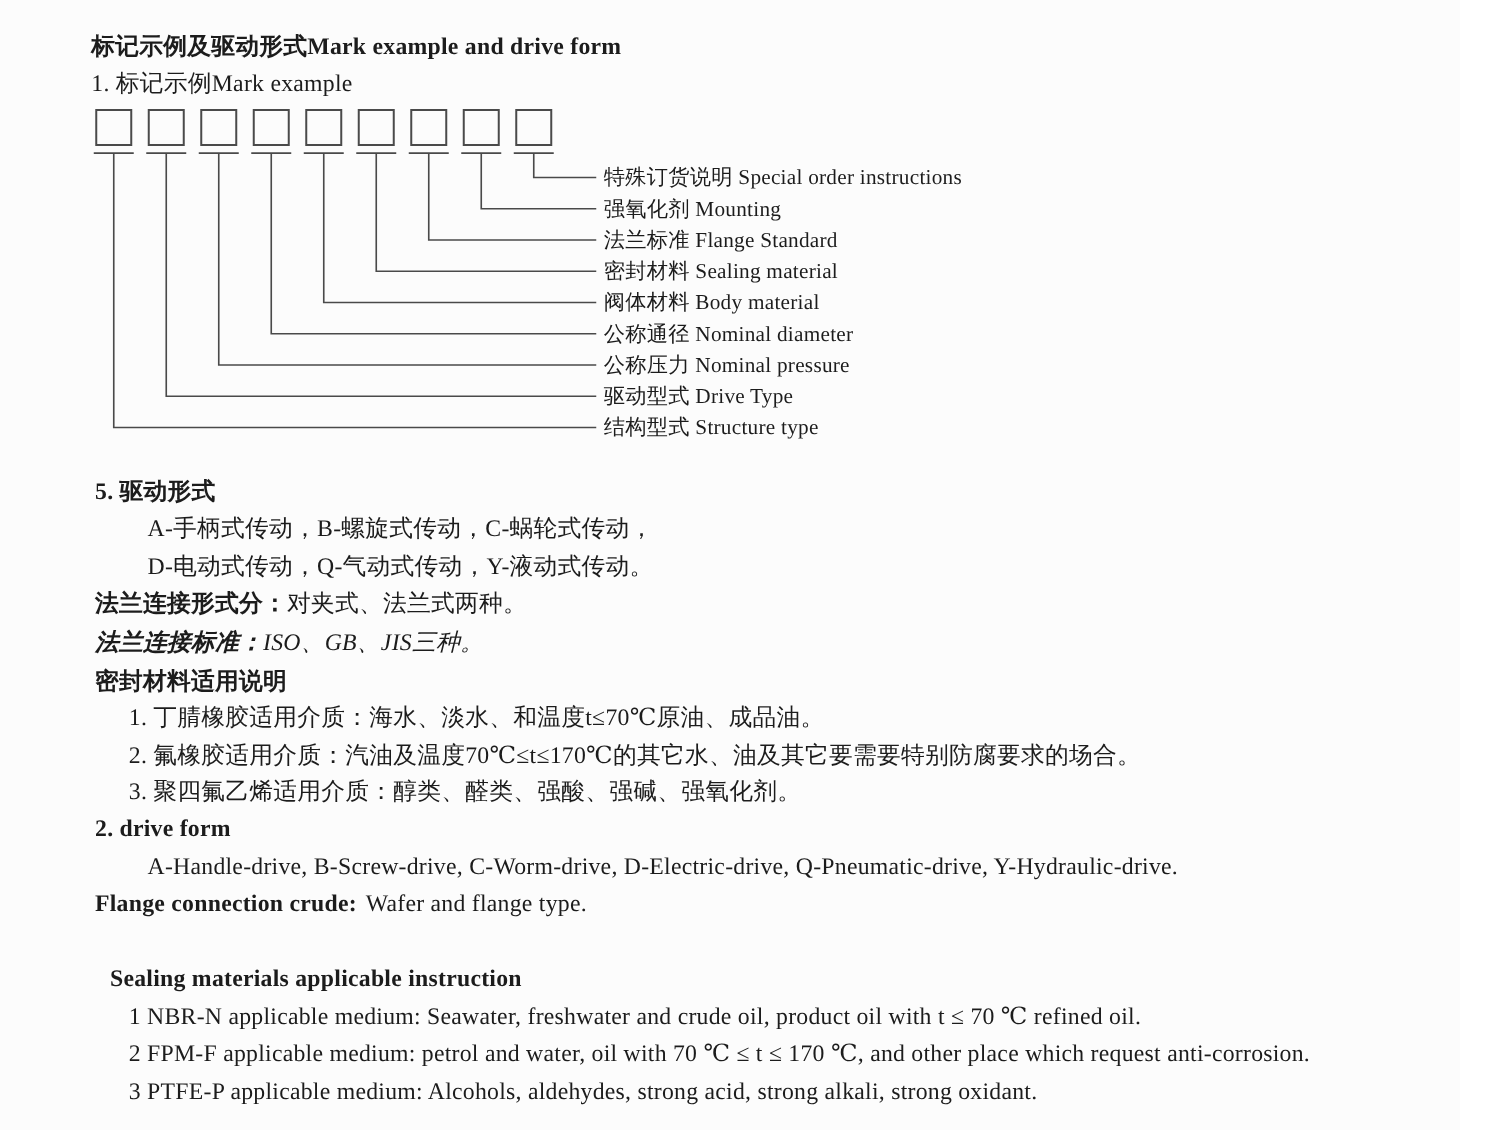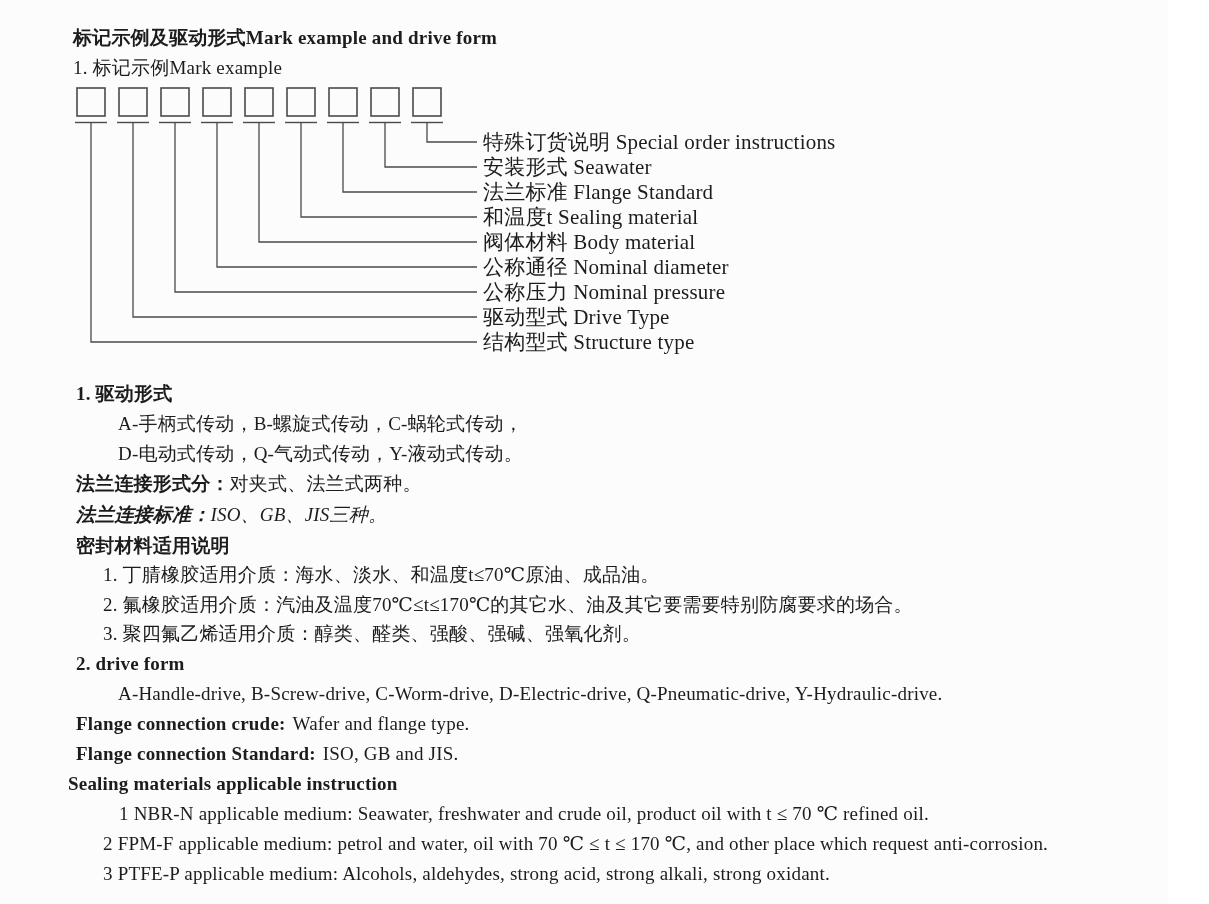--- a/index.html
+++ b/index.html
@@ -26,21 +26,21 @@
     letter-spacing:0.2px;
   }
   .bold{font-weight:700;}
   .val{margin-left:7px;}
   .diagram-svg{position:absolute;left:0;top:0;}
   .dlabel{
     position:absolute;
     left:483px;
     transform:translateY(-50%);
     white-space:nowrap;
-    font-size:21px;
+    font-size:17px;
     line-height:1;
     letter-spacing:0.2px;
   }
 </style>
 </head>
 <body>
 
 <div class="page">
 
   <div class="tline bold" style="left:73px;top:28px;">标记示例及驱动形式Mark example and drive form</div>
@@ -70,31 +70,31 @@
         <line x1="327" x2="359" y1="122.5" y2="122.5" stroke="#4a4a4a" stroke-width="1.4"></line>
         <polyline points="343,122.5 343,192 477,192" fill="none" stroke="#4a4a4a" stroke-width="1.3"></polyline>
         <rect x="371" y="88" width="28" height="28" fill="none" stroke="#4a4a4a" stroke-width="1.6"></rect>
         <line x1="369" x2="401" y1="122.5" y2="122.5" stroke="#4a4a4a" stroke-width="1.4"></line>
         <polyline points="385,122.5 385,167 477,167" fill="none" stroke="#4a4a4a" stroke-width="1.3"></polyline>
         <rect x="413" y="88" width="28" height="28" fill="none" stroke="#4a4a4a" stroke-width="1.6"></rect>
         <line x1="411" x2="443" y1="122.5" y2="122.5" stroke="#4a4a4a" stroke-width="1.4"></line>
         <polyline points="427,122.5 427,142 477,142" fill="none" stroke="#4a4a4a" stroke-width="1.3"></polyline>
       </svg>
   <div class="dlabel" style="top: 142px;">特殊订货说明 Special order instructions</div>
-      <div class="dlabel" style="top: 167px;">安装形式 Seawater</div>
+      <div class="dlabel" style="top: 167px;">强氧化剂 Mounting</div>
       <div class="dlabel" style="top: 192px;">法兰标准 Flange Standard</div>
-      <div class="dlabel" style="top: 217px;">和温度t Sealing material</div>
+      <div class="dlabel" style="top: 217px;">密封材料 Sealing material</div>
       <div class="dlabel" style="top: 242px;">阀体材料 Body material</div>
       <div class="dlabel" style="top: 267px;">公称通径 Nominal diameter</div>
       <div class="dlabel" style="top: 292px;">公称压力 Nominal pressure</div>
       <div class="dlabel" style="top: 317px;">驱动型式 Drive Type</div>
       <div class="dlabel" style="top: 342px;">结构型式 Structure type</div>
     </div>
 
-  <div class="tline bold" style="left:76px;top:384px;">1. 驱动形式</div>
+  <div class="tline bold" style="left:76px;top:384px;">5. 驱动形式</div>
   <div class="tline" style="left:118px;top:414px;">A-手柄式传动，B-螺旋式传动，C-蜗轮式传动，</div>
   <div class="tline" style="left:118px;top:444px;">D-电动式传动，Q-气动式传动，Y-液动式传动。</div>
 
   <div class="tline" style="left:76px;top:474px;">
     <span class="bold">法兰连接形式分：</span><span>对夹式、法兰式两种。</span>
   </div>
   <div class="tline" style="left:76px;top:505px;font-style:italic;">
     <span class="bold">法兰连接标准：</span><span>ISO、GB、JIS三种。</span>
   </div>
 
@@ -102,22 +102,19 @@
   <div class="tline" style="left:103px;top:565px;">1. 丁腈橡胶适用介质：海水、淡水、和温度t≤70℃原油、成品油。</div>
   <div class="tline" style="left:103px;top:595px;">2. 氟橡胶适用介质：汽油及温度70℃≤t≤170℃的其它水、油及其它要需要特别防腐要求的场合。</div>
   <div class="tline" style="left:103px;top:624px;">3. 聚四氟乙烯适用介质：醇类、醛类、强酸、强碱、强氧化剂。</div>
 
   <div class="tline bold" style="left:76px;top:654px;">2. drive form</div>
   <div class="tline" style="left:118px;top:684px;">A-Handle-drive, B-Screw-drive, C-Worm-drive, D-Electric-drive, Q-Pneumatic-drive, Y-Hydraulic-drive.</div>
 
   <div class="tline" style="left:76px;top:714px;">
     <span class="bold">Flange connection crude:</span><span class="val">Wafer and flange type.</span>
   </div>
-  <div class="tline" style="left:76px;top:744px;">
-    <span class="bold">Flange connection Standard:</span><span class="val">ISO, GB and JIS.</span>
-  </div>
 
-  <div class="tline bold" style="left:68px;top:774px;">Sealing materials applicable instruction</div>
-  <div class="tline" style="left:119px;top:804px;">1 NBR-N applicable medium: Seawater, freshwater and crude oil, product oil with t ≤ 70 ℃ refined oil.</div>
+  <div class="tline bold" style="left:88px;top:774px;">Sealing materials applicable instruction</div>
+  <div class="tline" style="left:103px;top:804px;">1 NBR-N applicable medium: Seawater, freshwater and crude oil, product oil with t ≤ 70 ℃ refined oil.</div>
   <div class="tline" style="left:103px;top:834px;">2 FPM-F applicable medium: petrol and water, oil with 70 ℃ ≤ t ≤ 170 ℃, and other place which request anti-corrosion.</div>
   <div class="tline" style="left:103px;top:864px;">3 PTFE-P applicable medium: Alcohols, aldehydes, strong acid, strong alkali, strong oxidant.</div>
 
 </div>
 
 </body></html>

